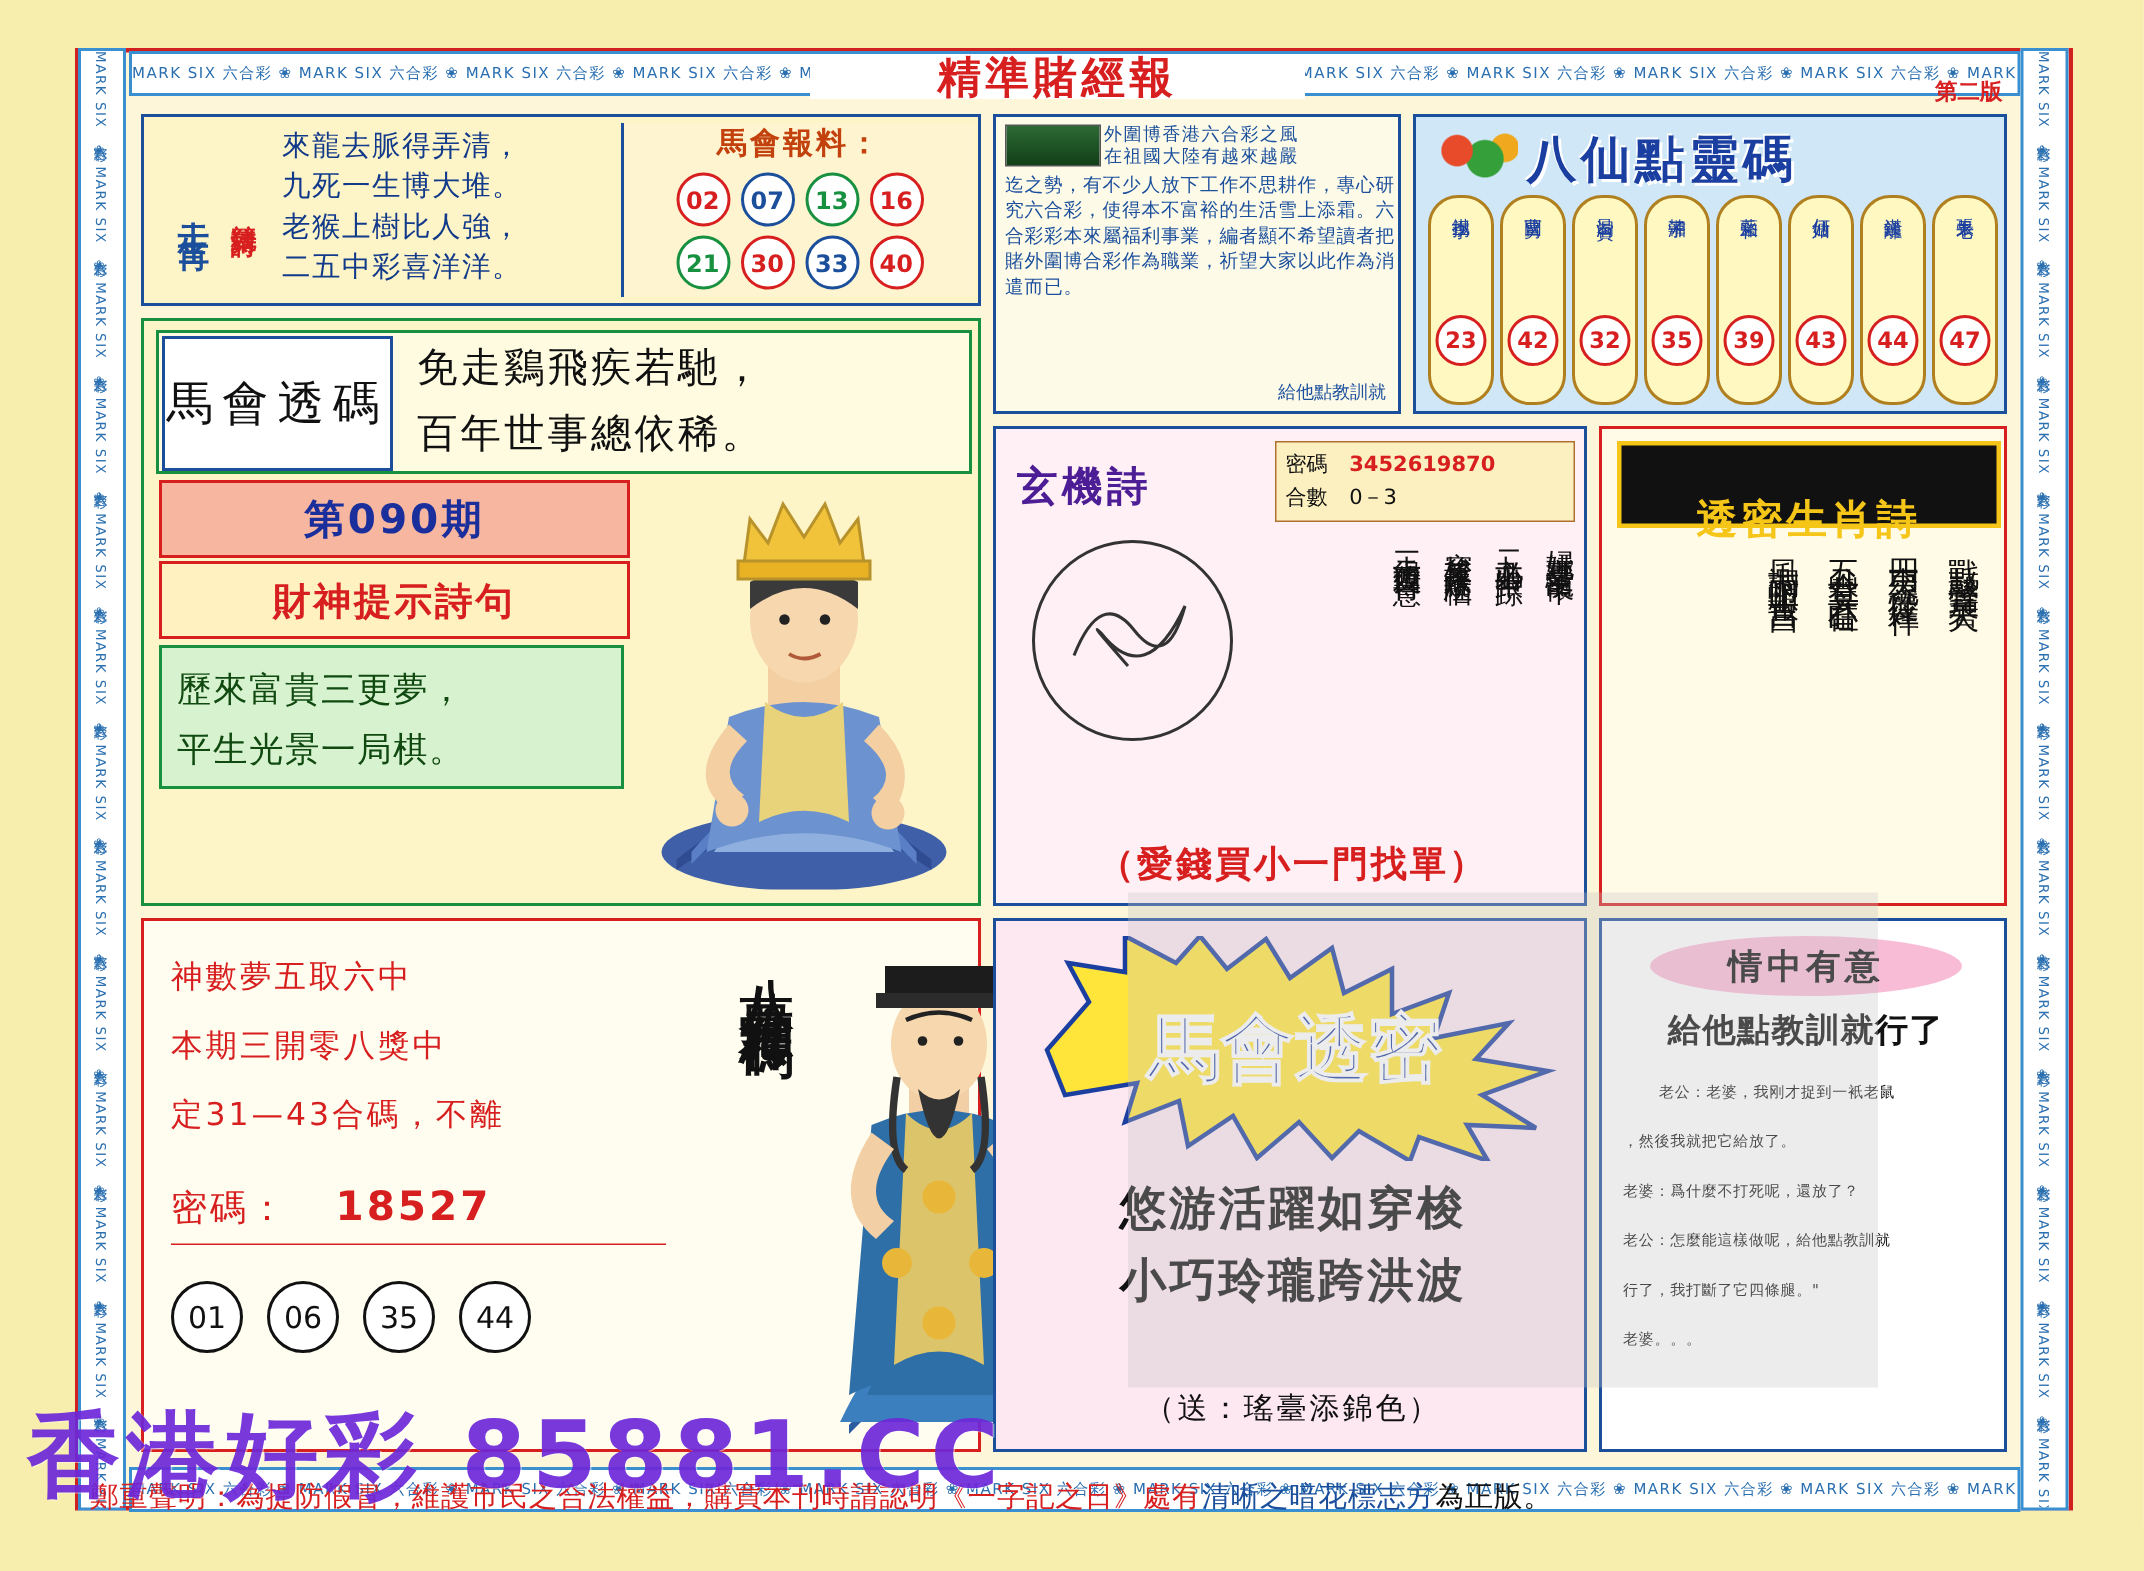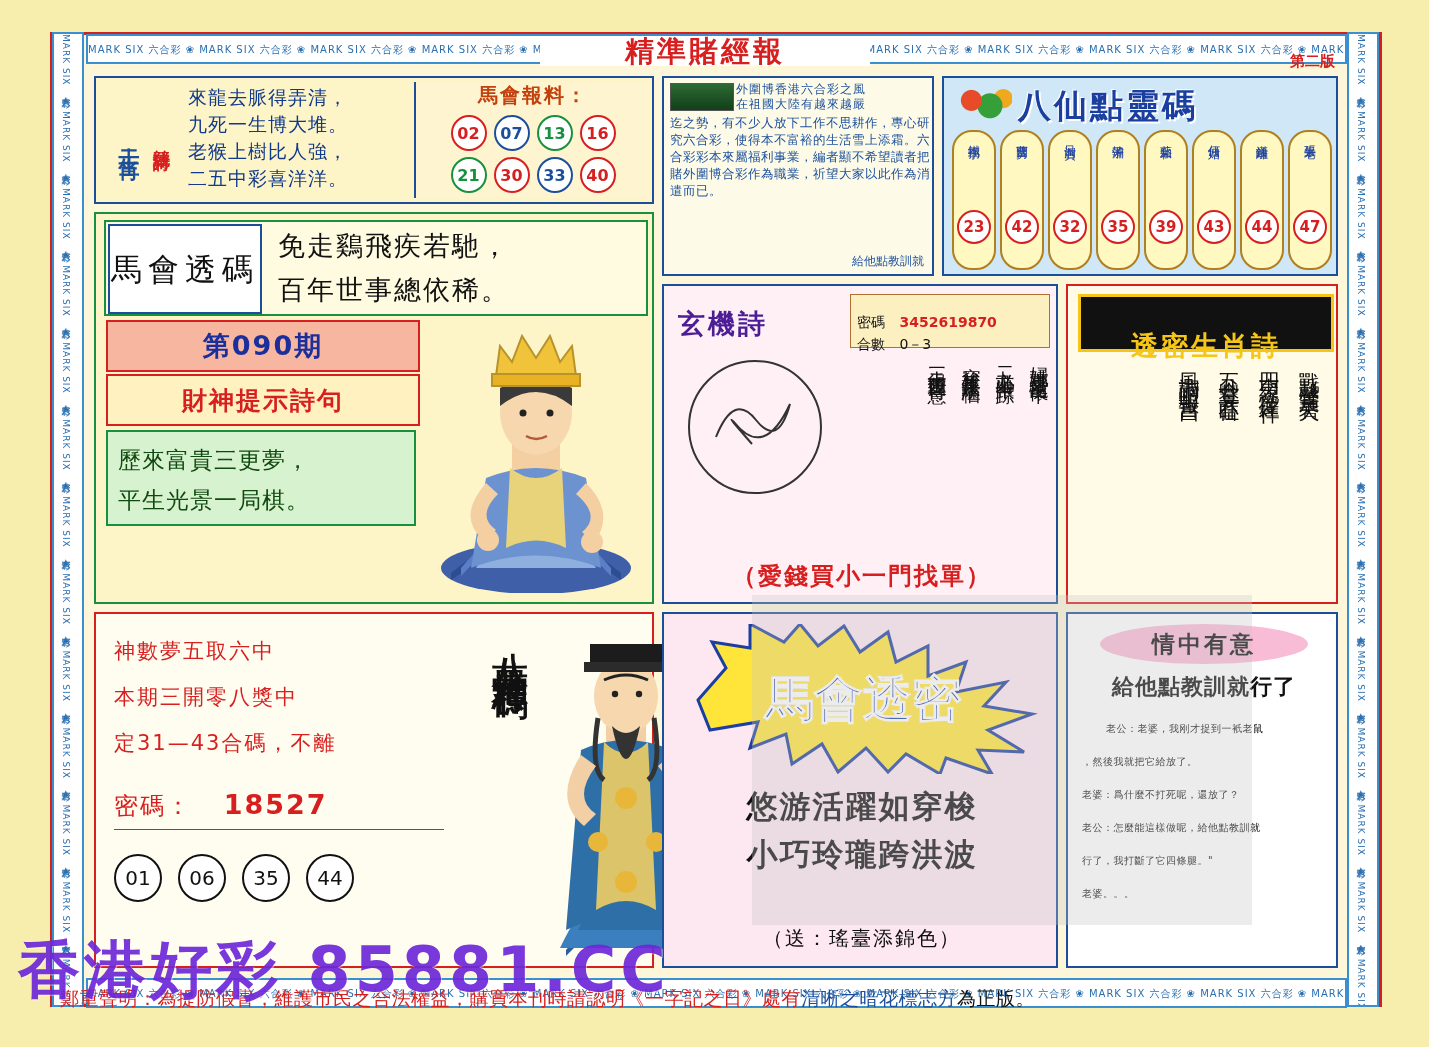--- a/index.html
+++ b/index.html
@@ -184,21 +184,21 @@
 
   
   #b-xuanji{left:576px;top:214px;width:396px;height:320px;background:#fff0f5;border:2px solid #1b4f9c;}
   .xj-title{
     position:absolute;left:14px;top:20px;font-size:27px;font-weight:bold;
     color:#4c1d95;letter-spacing:3px;
   }
   .xj-codebox{
     position:absolute;left:186px;top:8px;width:200px;height:54px;
     background:#fdf0c0;border:1px solid #b07030;font-size:14px;color:#111;
-    padding:16px 6px;box-sizing:border-box;line-height:22px;
+    padding:4px 6px;box-sizing:border-box;line-height:22px;
   }
   .xj-poem{
     position:absolute;left:160px;top:66px;width:228px;height:170px;
     display:flex;justify-content:flex-end;gap:10px;
   }
   .xj-line{
     writing-mode:vertical-rl;font-size:19px;color:#111;letter-spacing:3px;
     line-height:24px;
   }
   .xj-circle{

